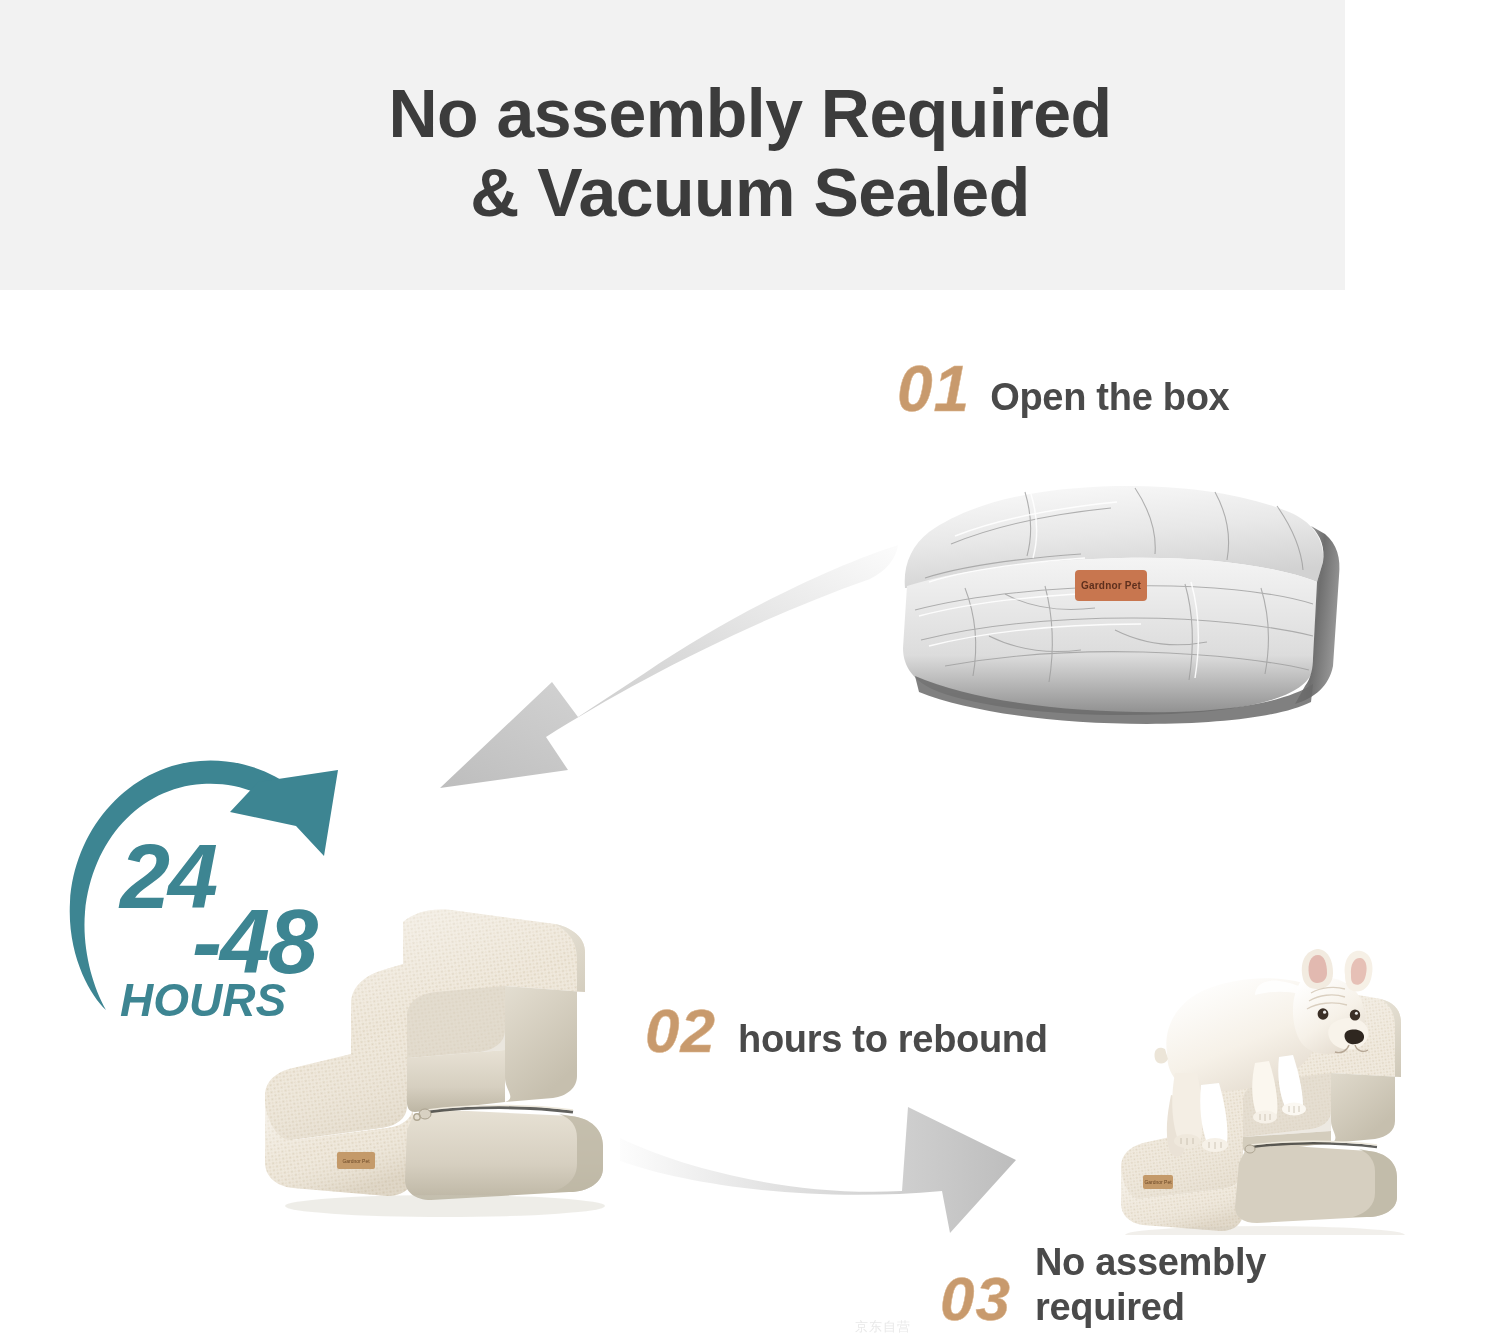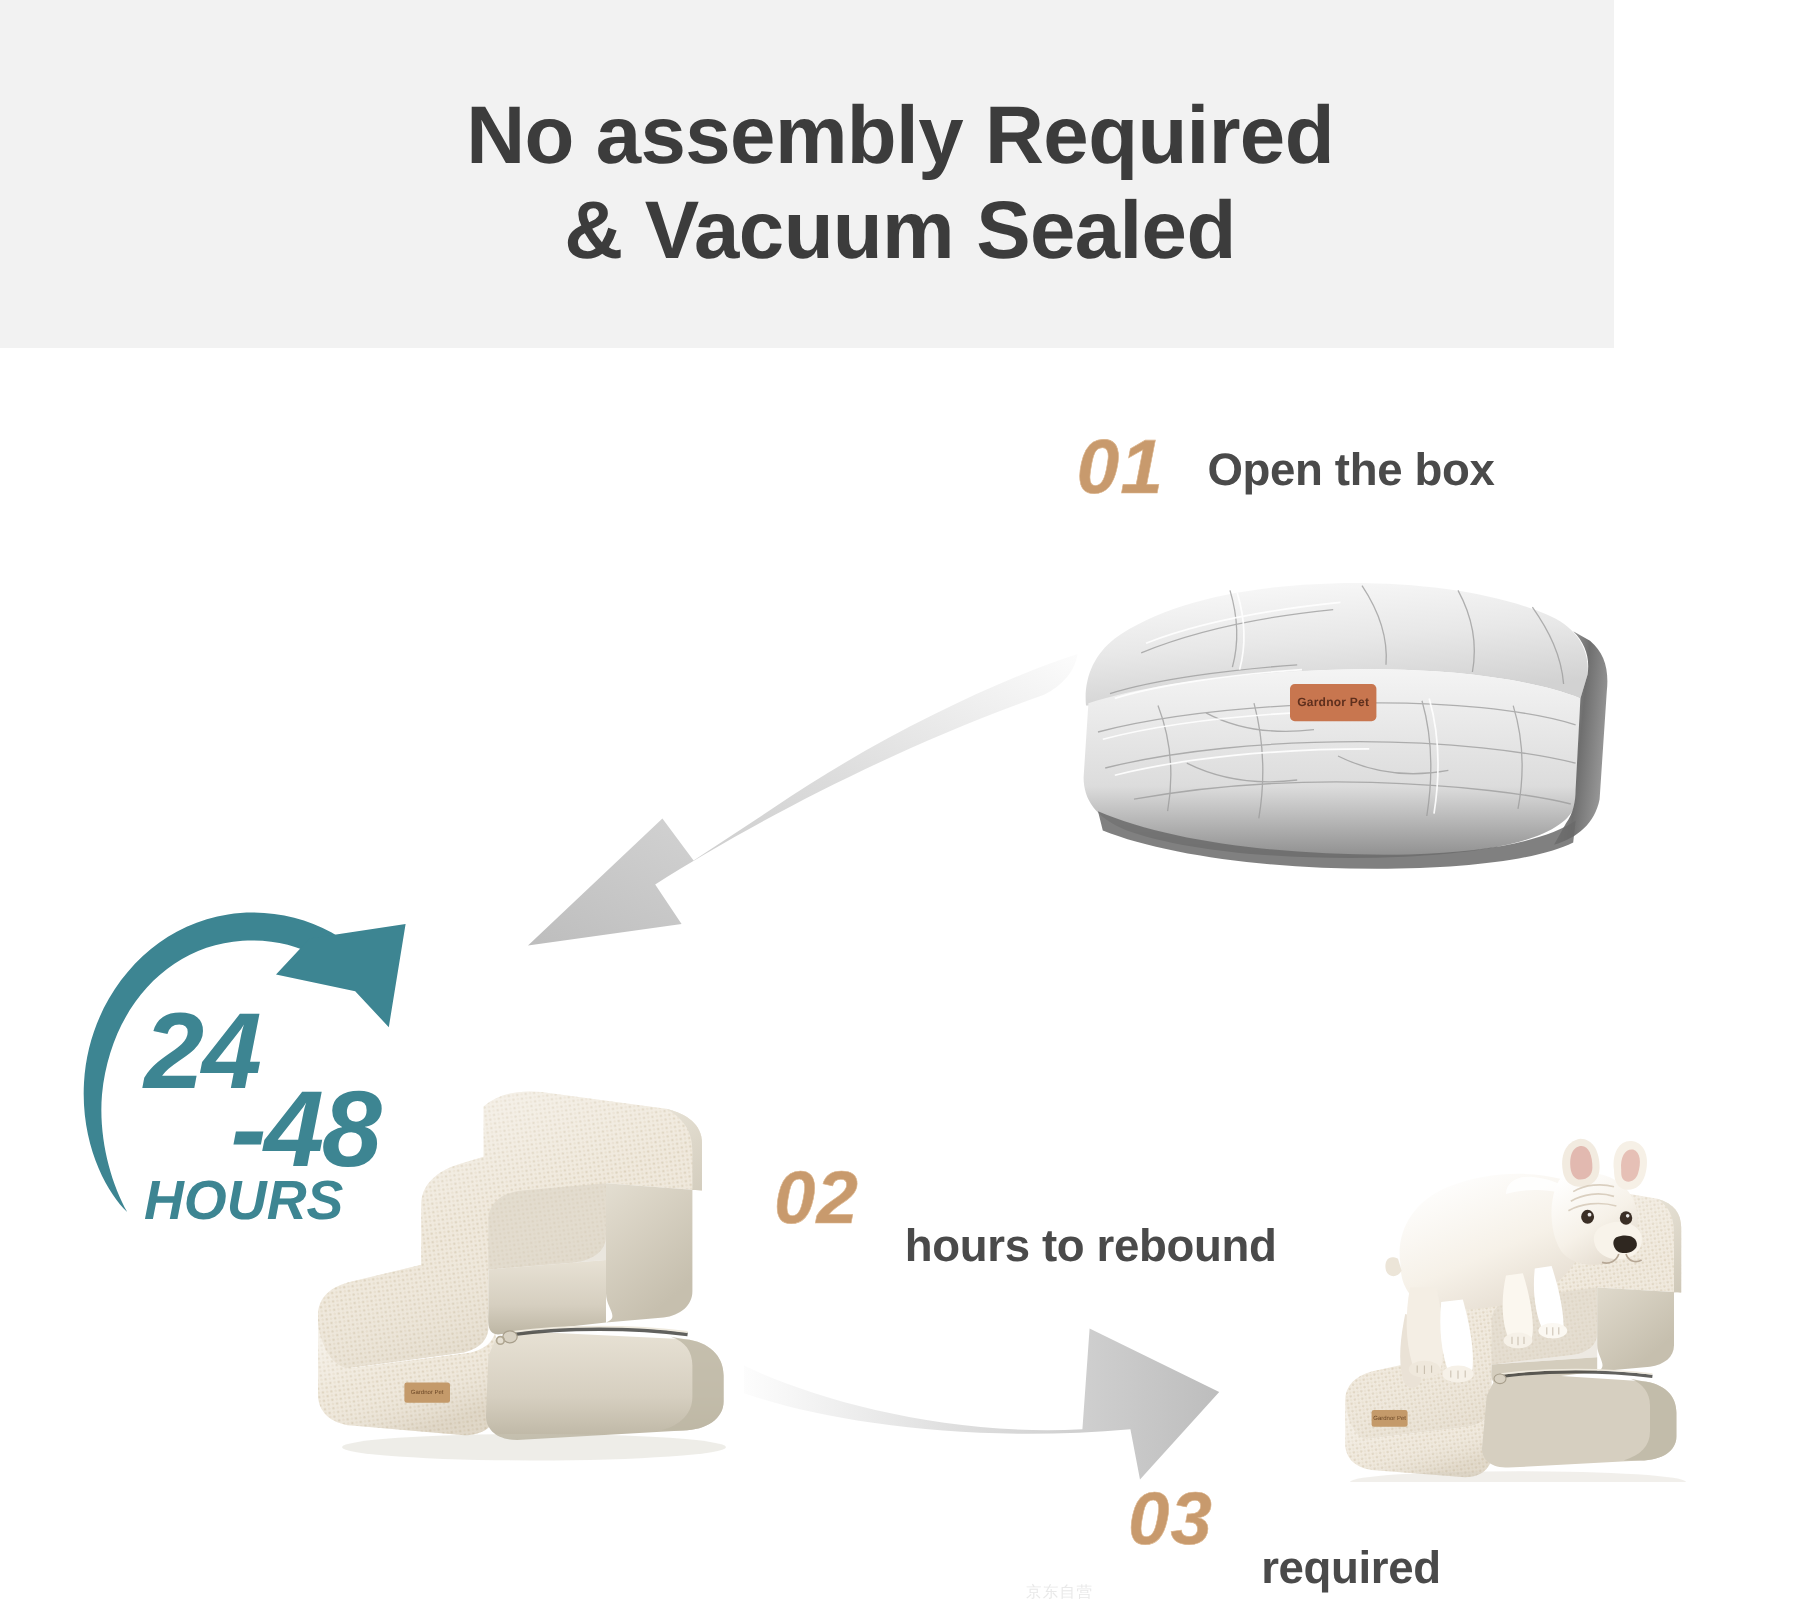--- a/index.html
+++ b/index.html
@@ -39,22 +39,21 @@
     font-size: 68px;
     line-height: 79px;
     letter-spacing: -0.5px;
   }
   .header-title .line2 { display: block; }
 
   
   .step {
     position: absolute;
     display: flex;
-    align-items: flex-start;
-    gap: 16px;
+    align-items: flex-end;
   }
   .step-num {
     font-family: "Liberation Sans", sans-serif;
     font-weight: bold;
     font-style: italic;
     font-size: 62px;
     line-height: 62px;
     color: #c89a6d;
     letter-spacing: 1px;
     -webkit-text-stroke: 0.5px #dcb58d;
@@ -201,21 +200,21 @@
     <span class="step-num">02</span>
     <span class="step-text">
       <br>
       <span>hours to rebound</span>
     </span>
   </div>
 
   <div class="step" id="step-03">
     <span class="step-num">03</span>
     <span class="step-text">
-      <br>
+      <span>No assembly</span><br>
       <span>required</span>
     </span>
   </div>
 
   <div id="hours-badge">
     <svg class="arc" width="290" height="268" viewBox="0 0 290 268">
       <path d="M262,72 C236,25 180,2 128,10 C62,20 12,80 8,150 C5,203 28,243 44,258
                C30,233 20,196 23,160 C30,88 78,36 140,32 C182,29 222,48 244,84 Z" fill="#3d8592"></path>
       <path d="M196,30 L276,18 L262,104 L234,74 L168,60 Z" fill="#3d8592"></path>
     </svg>

